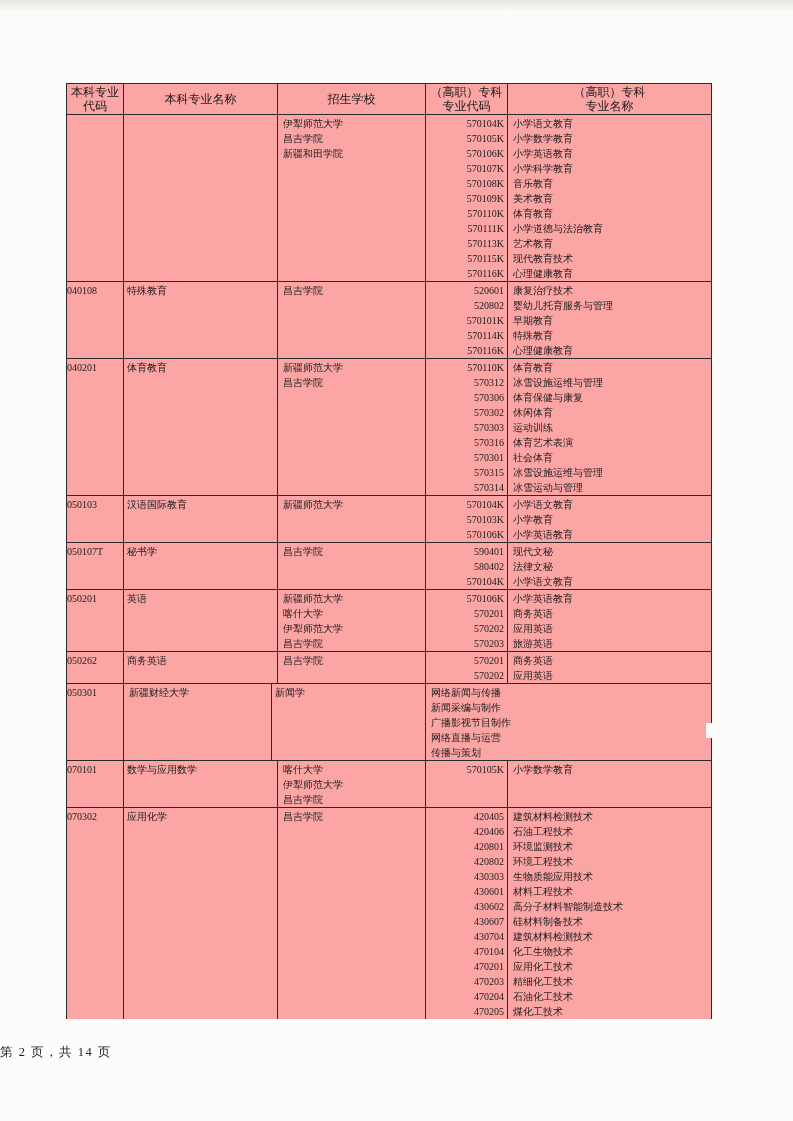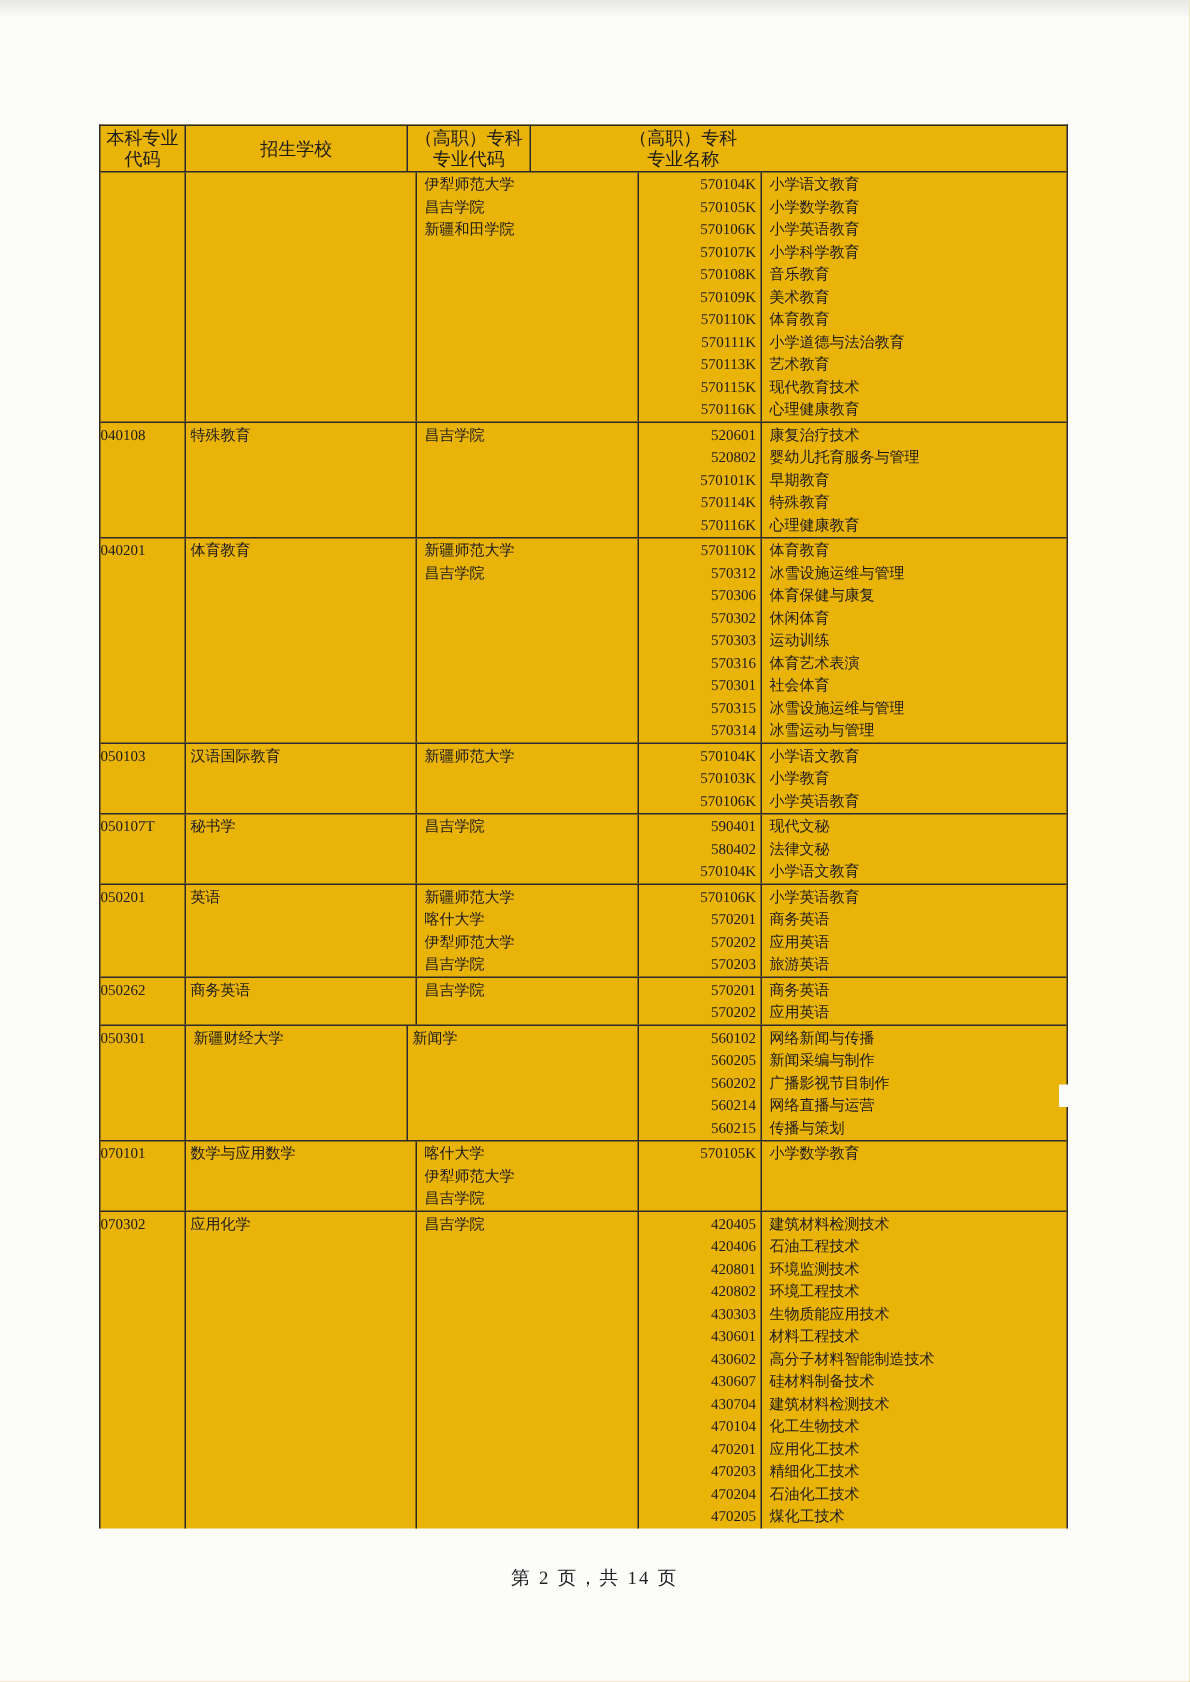--- a/index.html
+++ b/index.html
@@ -13,21 +13,21 @@
     position:relative;width:793px;height:1121px;overflow:hidden;
     background:#fcfcfa;
   }
   .scan-band{
     position:absolute;top:0;left:0;width:100%;height:12px;
     background:linear-gradient(#e7e6e3,rgba(252,252,250,0));
   }
   .table{
     position:absolute;left:66px;top:83px;width:644px;
     border:1.5px solid #2a2a2a;border-bottom:none;
-    background:#eab308;
+    background:#fca5a5;
   }
   .thead{display:flex;height:30px;border-bottom:1.5px solid #2a2a2a;}
   .trow{display:flex;border-bottom:1px solid #2b2b2b;}
   .tbody .trow:last-child{border-bottom:none;}
   .cell{box-sizing:border-box;}
   .cell:not(.c5){border-right:1px solid #2b2b2b;}
   .c1{width:57px;}
   .c2{width:154px;}
   .c3{width:148px;}
   .c4{width:82px;}
@@ -38,38 +38,41 @@
   }
   .bc{padding-top:1px;font-size:10px;line-height:15px;}
   .c1.bc{text-align:left;padding-right:3px;}
   .c2.bc{padding-left:3px;}
   .c3.bc{padding-left:5px;}
   .c4.bc{text-align:right;padding-right:3px;}
   .c5.bc{padding-left:5px;}
   .line{height:15px;white-space:nowrap;}
   .footer{
     position:absolute;top:1044px;left:0;width:100%;
-    text-align:center;font-size:12.5px;letter-spacing:1.5px;color:#222;
+    text-align:left;font-size:12.5px;letter-spacing:1.5px;color:#222;
   }
   .border-gap{
     position:absolute;left:706px;top:723px;width:9px;height:15px;
     background:#fcfcfa;
   }
 </style>
 </head>
 <body>
 
 <div class="page">
   <div class="scan-band"></div>
 
   <div class="table">
     <div class="thead">
       <div class="cell c1 hc">
         <div>本科专业</div>
         <div>代码</div>
+      </div>
+      <div class="cell c2 hc">
+        <div>本科专业名称</div>
       </div>
       <div class="cell c3 hc">
         <div>招生学校</div>
       </div>
       <div class="cell c4 hc">
         <div>（高职）专科</div>
         <div>专业代码</div>
       </div>
       <div class="cell c5 hc">
         <div>（高职）专科</div>
@@ -267,27 +270,20 @@
 
   <div class="trow">
     <div class="cell c1 bc">
             <div class="line">050301</div>
           </div>
     <div class="cell c3 bc">
             <div class="line">新疆财经大学</div>
           </div>
     <div class="cell c2 bc">
             <div class="line">新闻学</div>
-          </div>
-    <div class="cell c4 bc">
-            <div class="line">560102</div>
-            <div class="line">560205</div>
-            <div class="line">560202</div>
-            <div class="line">560214</div>
-            <div class="line">560215</div>
           </div>
     <div class="cell c5 bc">
             <div class="line">网络新闻与传播</div>
             <div class="line">新闻采编与制作</div>
             <div class="line">广播影视节目制作</div>
             <div class="line">网络直播与运营</div>
             <div class="line">传播与策划</div>
           </div>
   </div>
 

